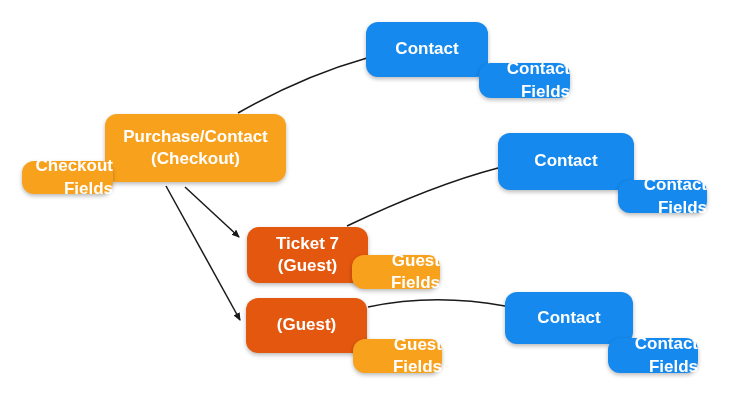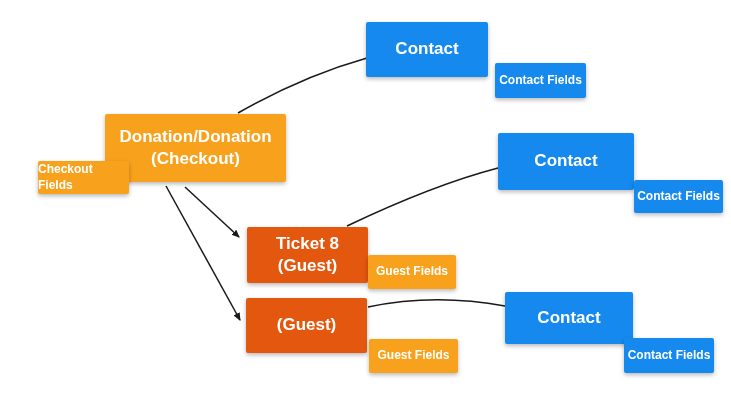--- a/index.html
+++ b/index.html
@@ -32,27 +32,27 @@
     stroke: none;
   }
   .node {
     position: absolute;
     display: flex;
     flex-direction: column;
     align-items: center;
     justify-content: center;
     color: #ffffff;
     font-weight: bold;
-    text-align: left;
-    border-radius: 2px;
+    text-align: right;
+    border-radius: 12px;
     box-shadow: 0 2px 4px rgba(0,0,0,0.28);
     line-height: 1.32;
   }
   .node.big   { font-size: 17px; }
-  .node.field { font-size: 12px; z-index: 3; margin-left: 16px; }
+  .node.field { font-size: 17px; z-index: 3; }
   .orange      { background: var(--orange, #F8A11D); }
   .dark-orange { background: var(--dark-orange, #E4570E); }
   .blue        { background: var(--blue, #1589EE); }
 
   
   #purchase             { left:105px; top:114px; width:181px; height:68px; z-index:2; }
   #checkout-fields      { left: 22px; top:161px; width: 91px; height:33px; }
   #contact-top          { left:366px; top: 22px; width:122px; height:55px; z-index:2; }
   #contact-top-fields   { left:479px; top: 63px; width: 91px; height:35px; }
   #contact-mid          { left:498px; top:133px; width:136px; height:57px; z-index:2; }
@@ -76,21 +76,21 @@
       </marker>
     </defs>
     <path class="connector" d="M238,113 Q303,76 367,58"></path>
     <path class="connector" d="M185,187 L239,237" marker-end="url(#arrowhead)"></path>
     <path class="connector" d="M166,186 L240,320" marker-end="url(#arrowhead)"></path>
     <path class="connector" d="M347,226 Q433,185 498,168"></path>
     <path class="connector" d="M368,307 Q434,293 505,306"></path>
   </svg>
 
   <div class="node big orange" id="purchase">
-    <span>Donation/Donation</span>
+    <span>Purchase/Contact</span>
     <span>(Checkout)</span>
   </div>
 
   <div class="node field orange" id="checkout-fields">
     <span>Checkout Fields</span>
   </div>
 
   <div class="node big blue" id="contact-top">
     <span>Contact</span>
   </div>
@@ -101,21 +101,21 @@
 
   <div class="node big blue" id="contact-mid">
     <span>Contact</span>
   </div>
 
   <div class="node field blue" id="contact-mid-fields">
     <span>Contact Fields</span>
   </div>
 
   <div class="node big dark-orange" id="ticket1">
-    <span>Ticket 8</span>
+    <span>Ticket 7</span>
     <span>(Guest)</span>
   </div>
 
   <div class="node field orange" id="guest1-fields">
     <span>Guest Fields</span>
   </div>
 
   <div class="node big dark-orange" id="ticket2">
     <span>(Guest)</span>
   </div>

